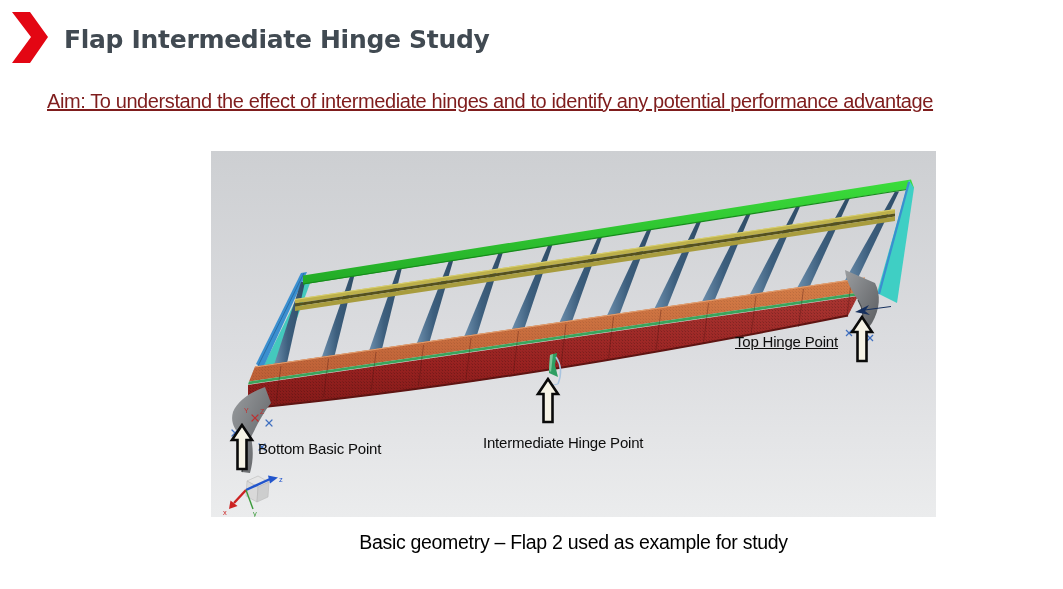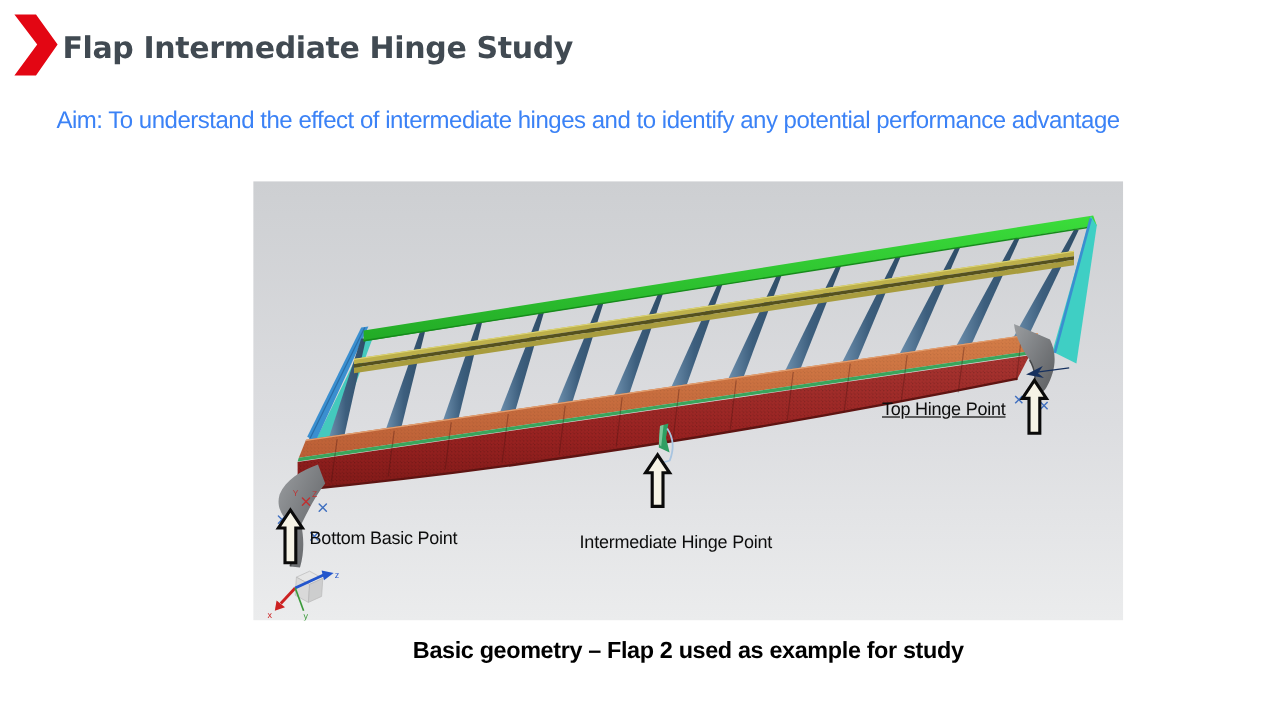--- a/index.html
+++ b/index.html
@@ -2,42 +2,42 @@
 <html><head>
 <meta charset="utf-8">
 <style>
   html,body { margin:0; padding:0; }
   body {
     width:1063px; height:589px; position:relative; background:#ffffff;
     font-family:"Liberation Sans", sans-serif; overflow:hidden;
   }
   .chevron-wrap { position:absolute; left:11px; top:11px; width:40px; height:54px; }
   .slide-title {
-    position:absolute; left:52px; top:25px;
+    position:absolute; left:64px; top:25px;
     font-family:"DejaVu Sans", sans-serif;
     font-size:25px; font-weight:bold; color:#414A52; letter-spacing:-0.3px;
     white-space:nowrap;
   }
   .aim-text {
     position:absolute; left:47px; top:90px;
-    font-size:20px; color:#3b82f6; white-space:nowrap; letter-spacing:-0.4px;
+    font-size:20px; color:#7f1d1d; white-space:nowrap; letter-spacing:-0.4px;text-decoration:underline;
   }
   .figure {
     position:absolute; left:211px; top:151px; width:725px; height:366px;
   }
   .figure svg { position:absolute; left:0; top:0; }
   .hinge-label {
     position:absolute; font-size:15px; color:#0d0d0d; white-space:nowrap; letter-spacing:-0.2px;
   }
   .label-bottom { left:47px; top:289px; }
-  .label-intermediate { left:272px; top:283px;margin-top:10px; }
+  .label-intermediate { left:272px; top:283px; }
   .label-top { left:524px; top:182px;text-decoration:underline; }
   .caption {
     position:absolute; left:211px; top:531px; width:725px; text-align:center;
-    font-size:19.5px; color:#000; letter-spacing:-0.3px;font-weight:bold;
+    font-size:19.5px; color:#000; letter-spacing:-0.3px;
   }
 </style>
 </head>
 <body>
 
 <div class="chevron-wrap">
   <svg width="40" height="54" viewBox="0 0 40 54">
     <polygon points="1,1 19,1 37,26 19,52 1,52 20,26" fill="#E30613"></polygon>
   </svg>
 </div>

